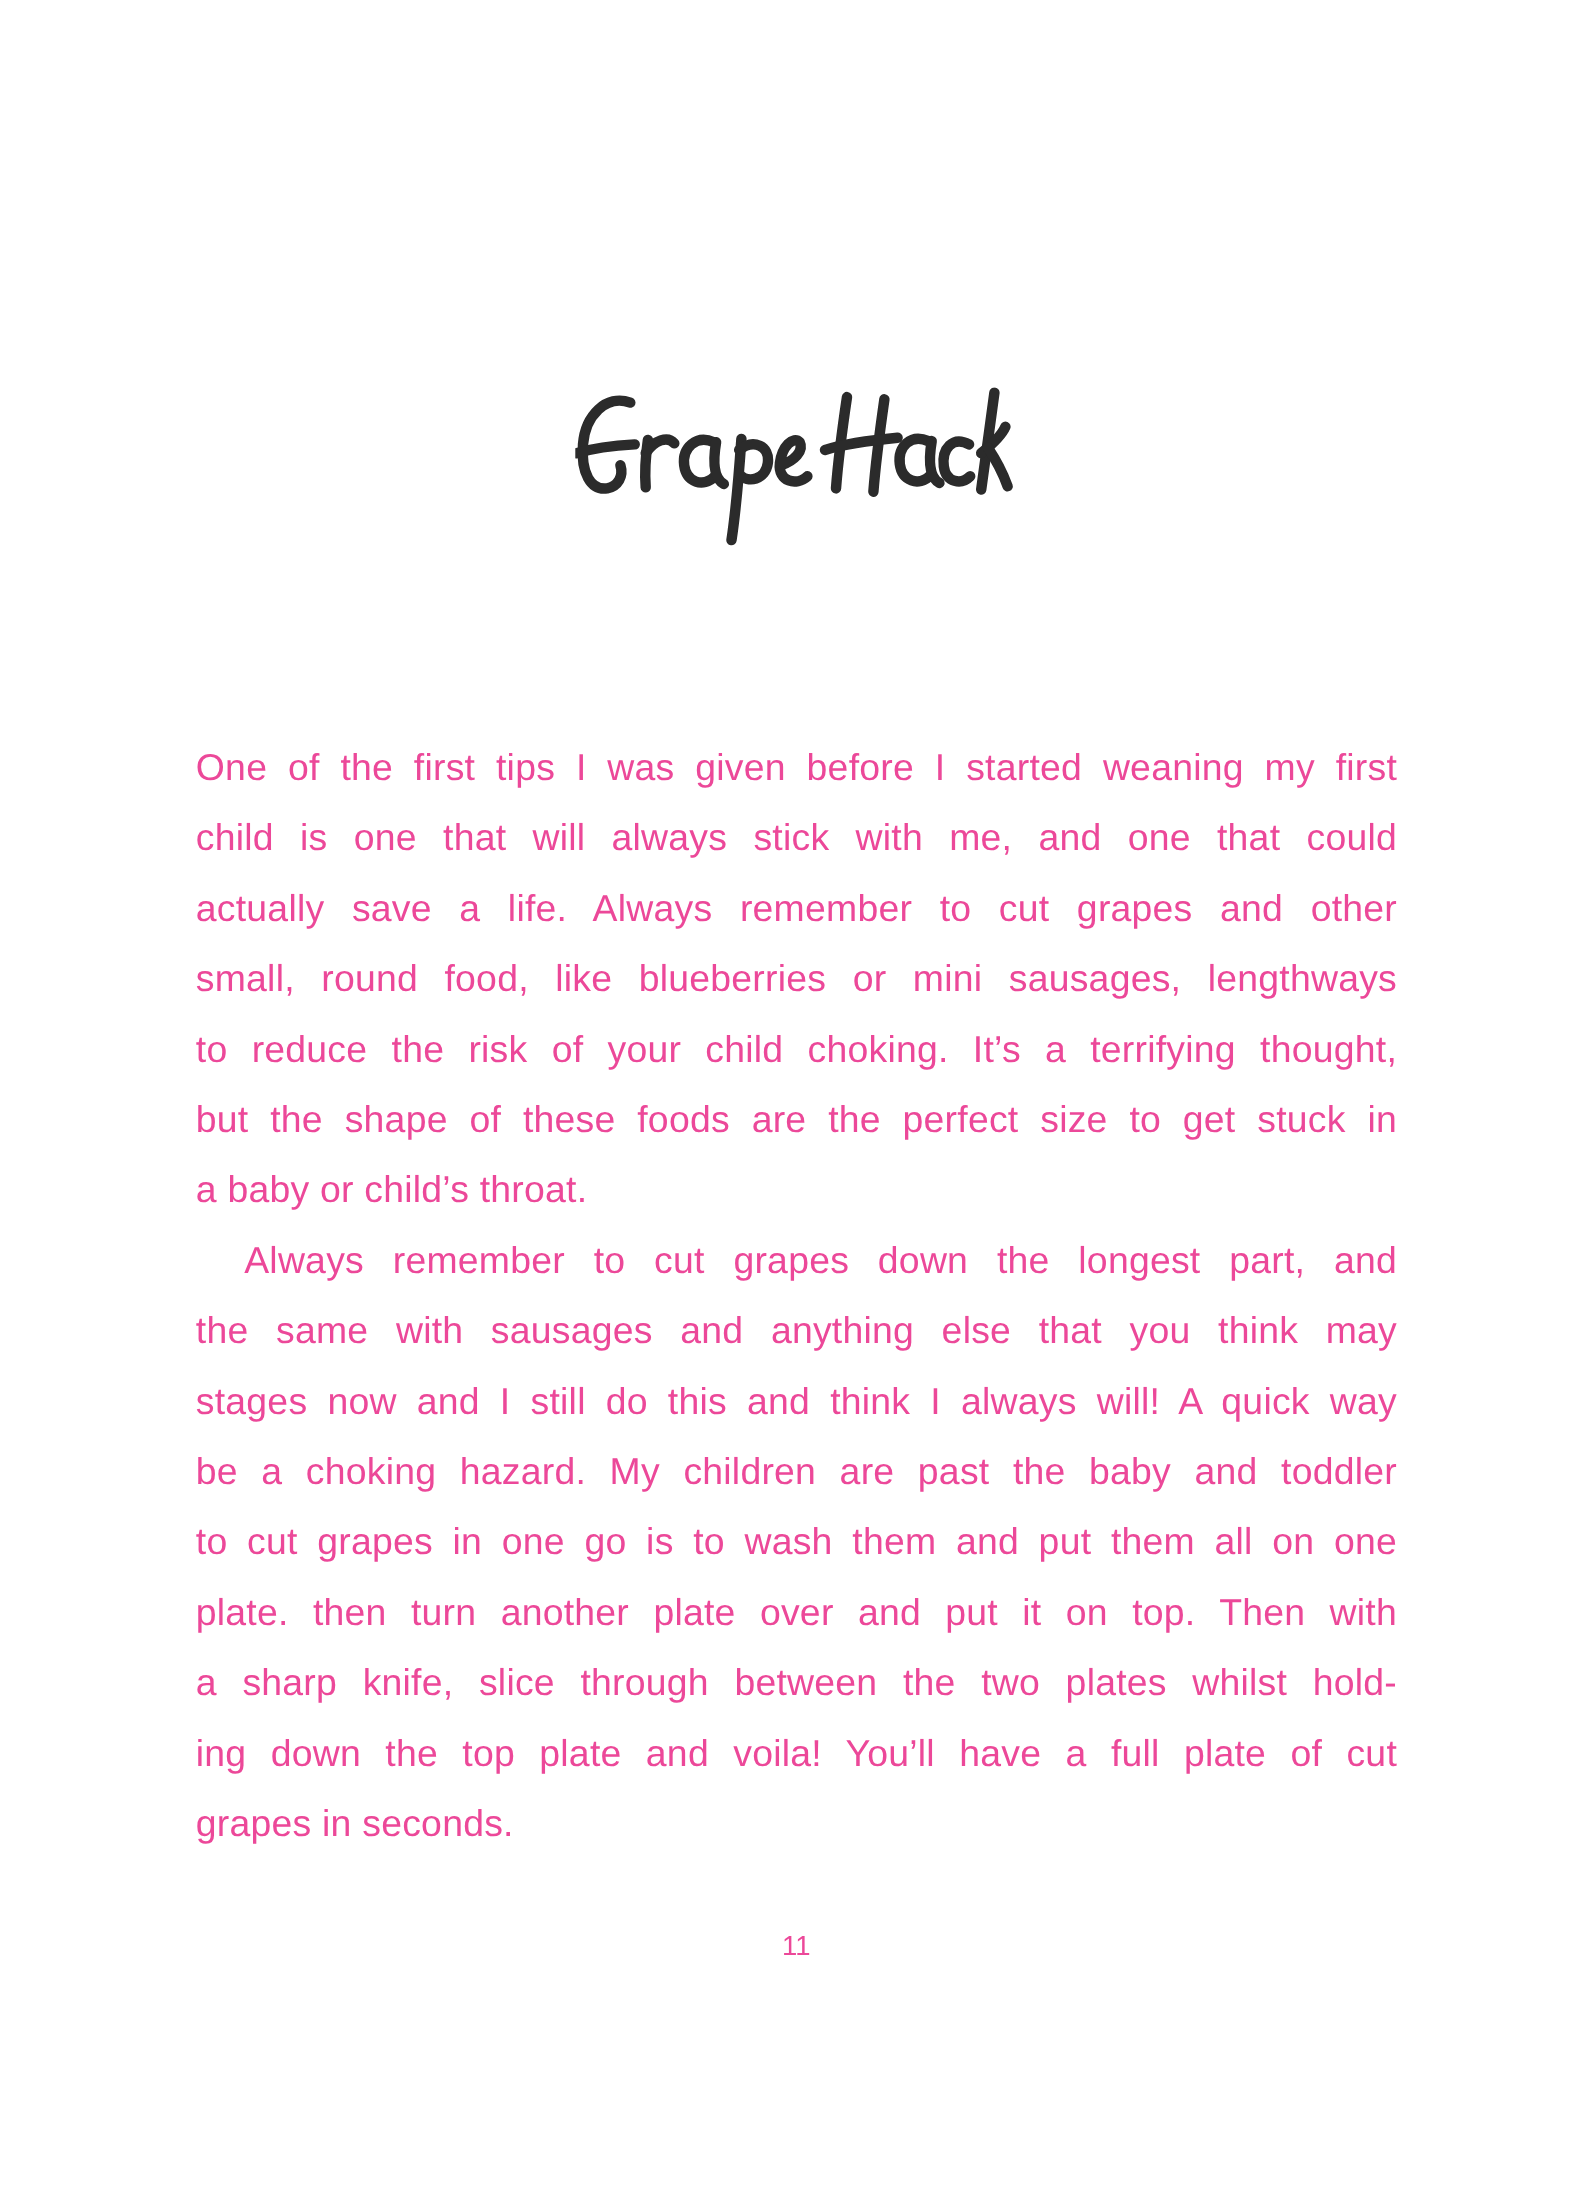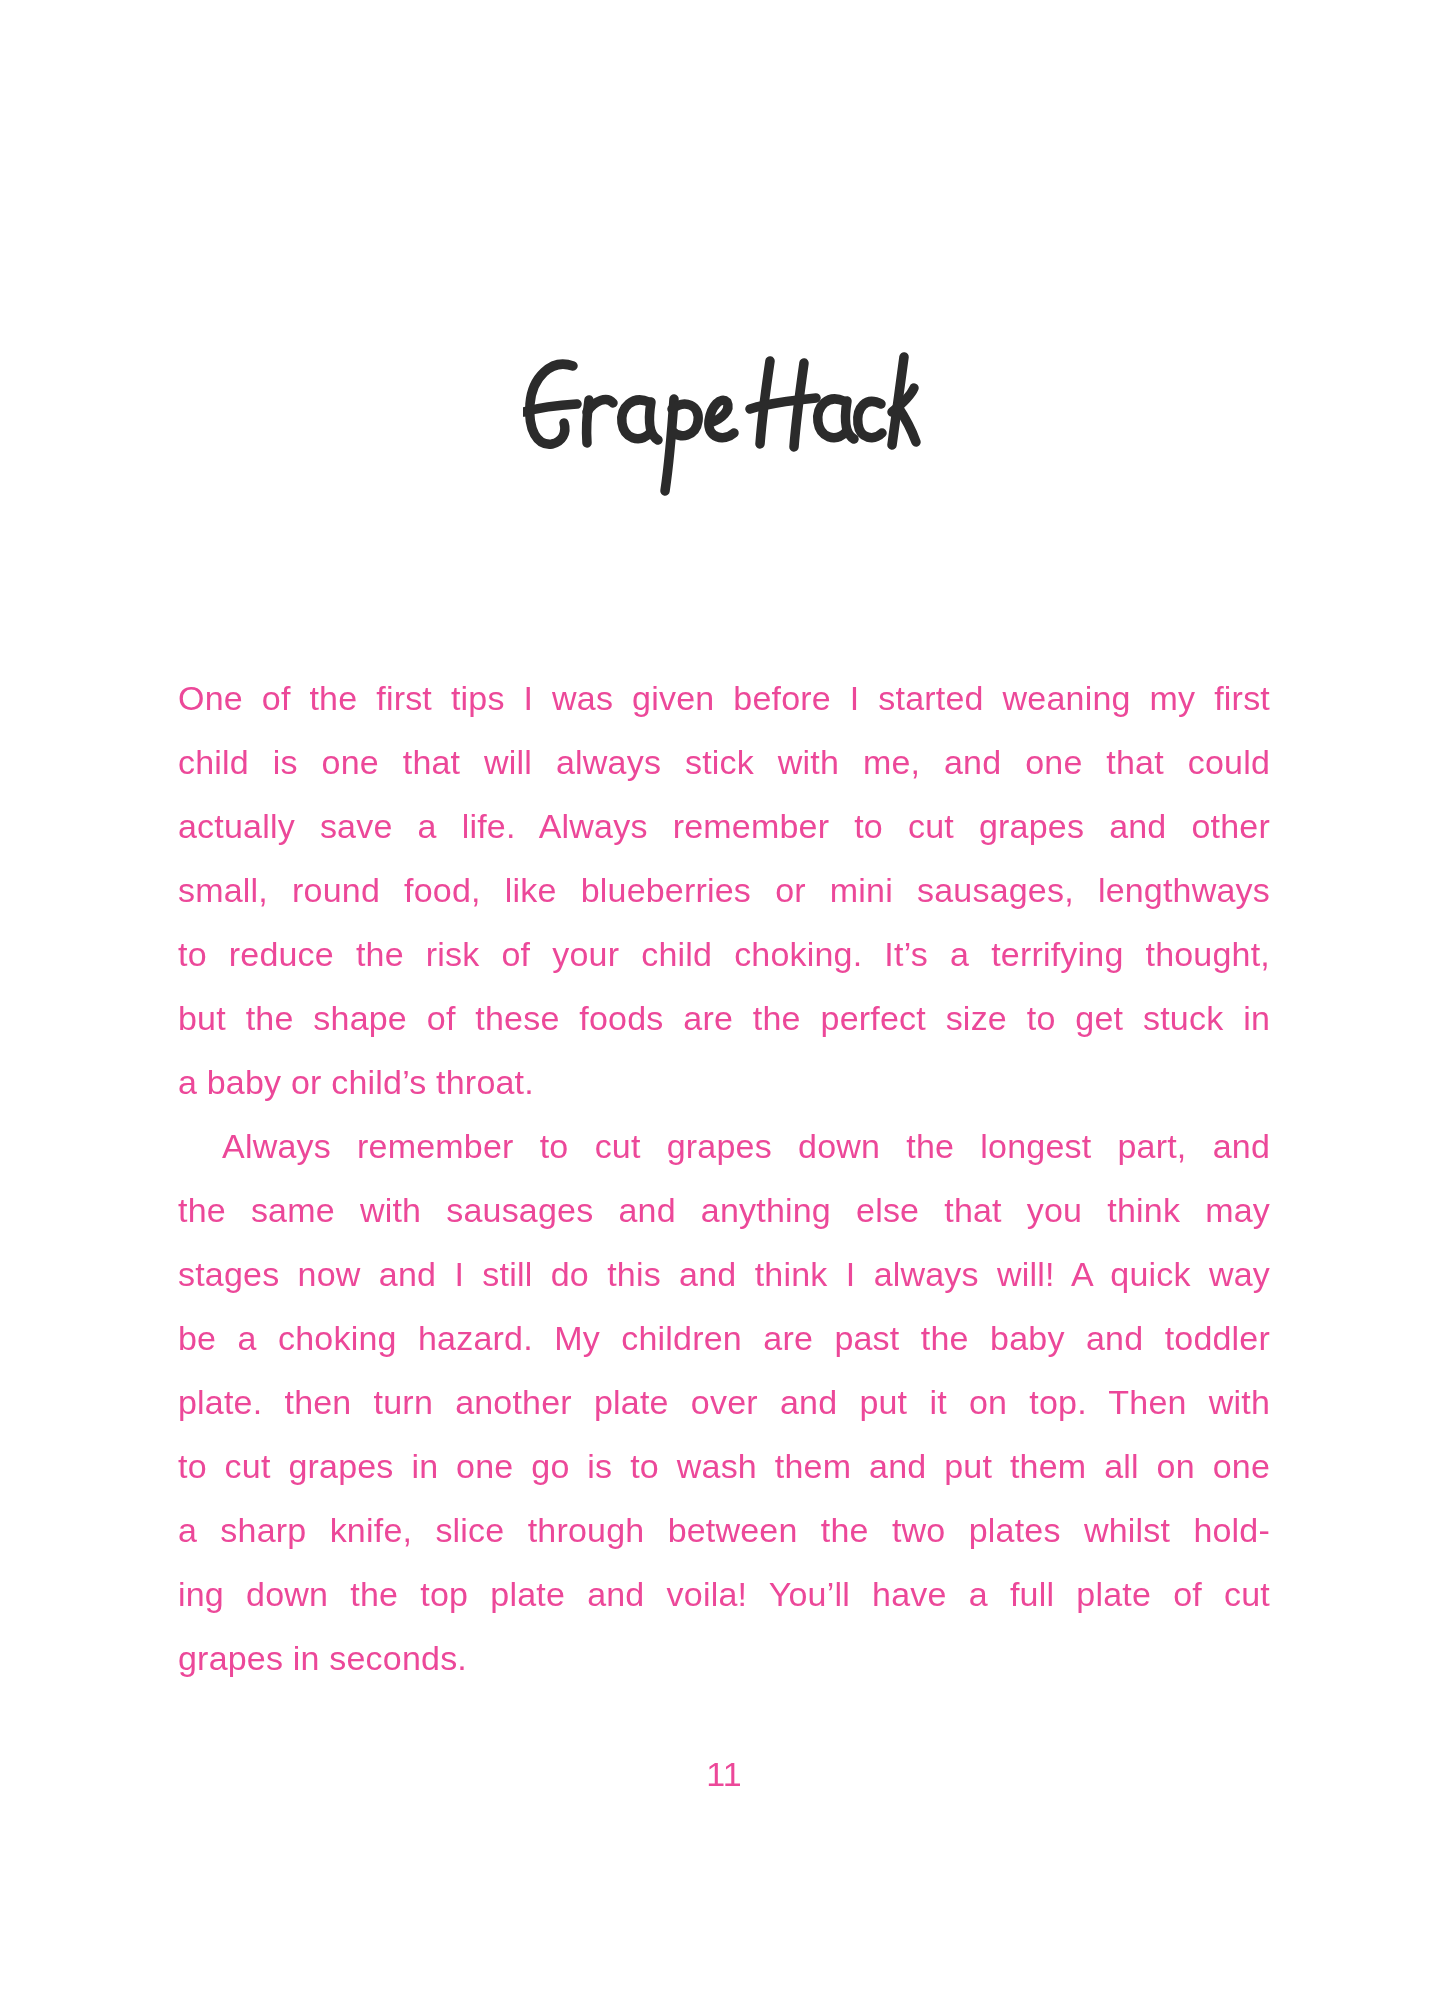--- a/index.html
+++ b/index.html
@@ -55,21 +55,21 @@
   }
   .para-indent .line:first-child {
     text-indent: 44px;
   }
   .page-number {
     position: absolute;
     top: 1755px;
     left: 178px;
     width: 1092px;
     text-align: center;
-    font-size: 34px;
+    font-size: 25px;
     font-weight: 300;
   }
 </style>
 </head>
 <body>
 
 <div class="page">
 
   <div class="title-wrap">
     <svg class="title-art" width="400" height="150" viewBox="0 0 400 150" fill="none" stroke="#2b2b2b" stroke-width="9.5" stroke-linecap="round" stroke-linejoin="round" aria-label="Grape Hack">
@@ -112,22 +112,22 @@
         <div class="line">small, round food, like blueberries or mini sausages, lengthways</div>
         <div class="line">to reduce the risk of your child choking. It’s a terrifying thought,</div>
         <div class="line">but the shape of these foods are the perfect size to get stuck in</div>
         <div class="line">a baby or child’s throat.</div>
       </div>
     <div class="para para-indent">
         <div class="line">Always remember to cut grapes down the longest part, and</div>
         <div class="line">the same with sausages and anything else that you think may</div>
         <div class="line">stages now and I still do this and think I always will! A quick way</div>
         <div class="line">be a choking hazard. My children are past the baby and toddler</div>
+        <div class="line">to cut grapes in one go is to wash them and put them all on one</div>
         <div class="line">plate. then turn another plate over and put it on top. Then with</div>
-        <div class="line">to cut grapes in one go is to wash them and put them all on one</div>
         <div class="line">a sharp knife, slice through between the two plates whilst hold-</div>
         <div class="line">ing down the top plate and voila! You’ll have a full plate of cut</div>
         <div class="line">grapes in seconds.</div>
       </div>
   </div>
 
   <div class="page-number">11</div>
 
 </div>
 

